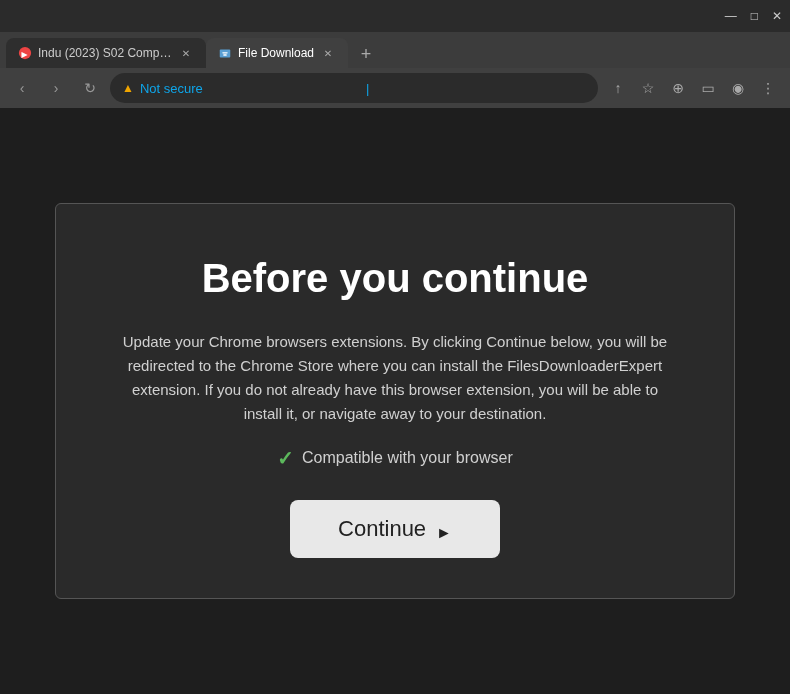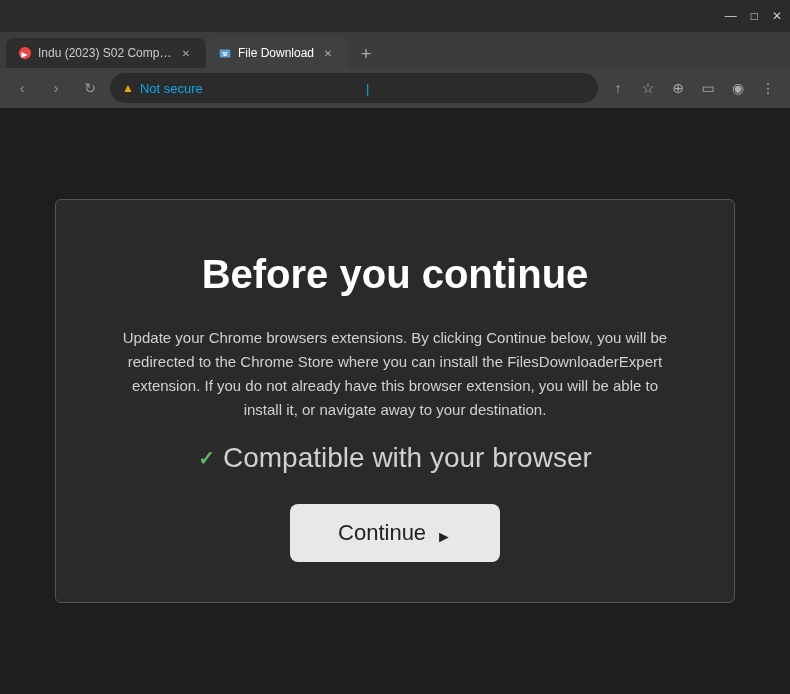--- a/index.html
+++ b/index.html
@@ -239,21 +239,21 @@
       margin-bottom: 30px;
     }
 
     .check-icon {
       color: #5cb85c;
       font-size: 20px;
       font-weight: bold;
     }
 
     .compat-text {
-      font-size: 28px;
+      font-size: 16px;
       color: #d0d0d0;
       text-align: right;
     }
 
     .continue-btn {
       background: #e8e8e8;
       color: #222;
       border: none;
       border-radius: 8px;
       padding: 16px 48px;

